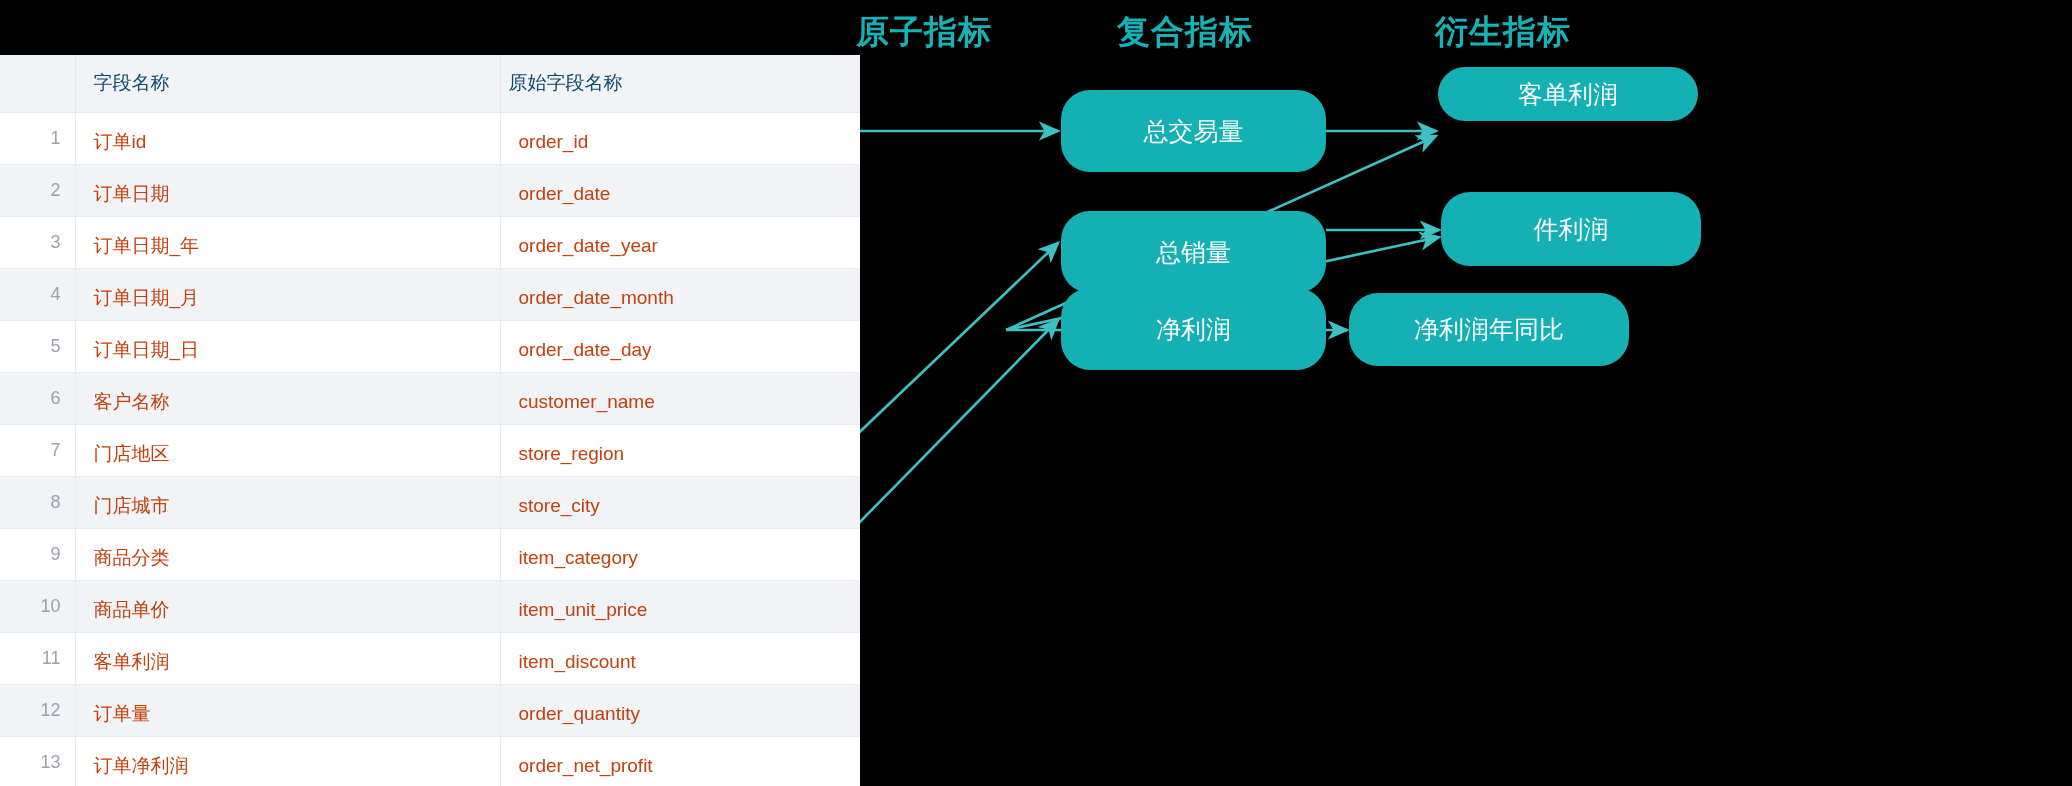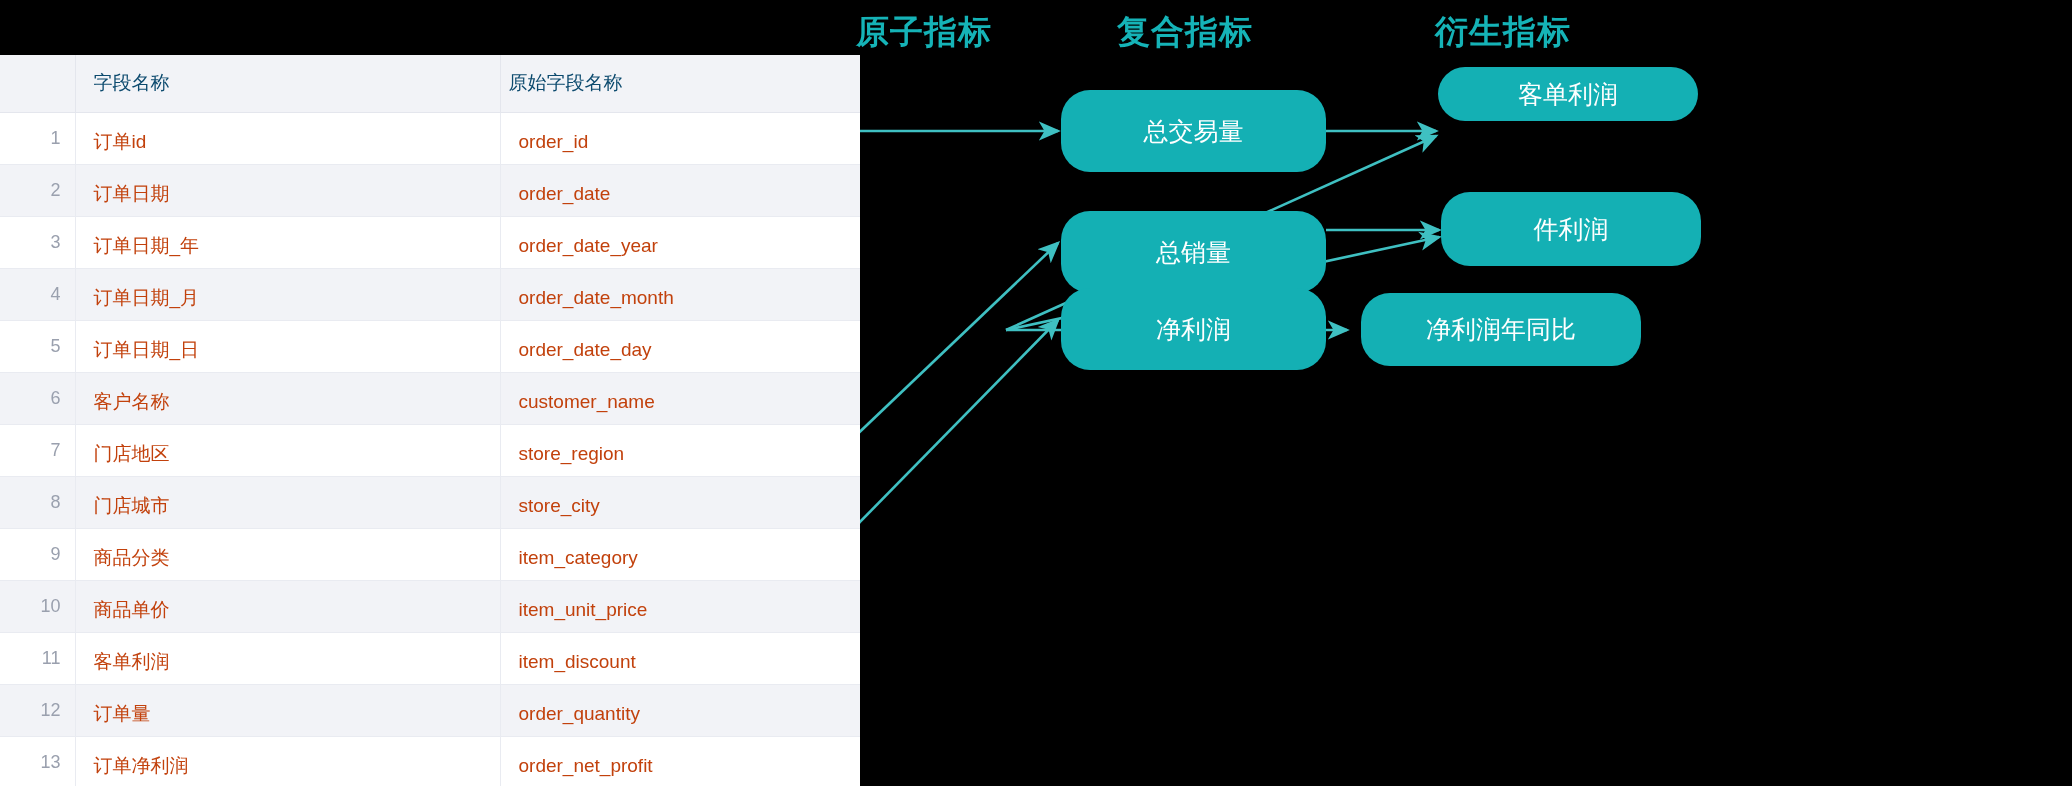--- a/index.html
+++ b/index.html
@@ -160,14 +160,14 @@
   <div class="col-head" style="left:257px;top:10px;">复合指标</div>
   <div class="col-head" style="left:575px;top:10px;">衍生指标</div>
 
   <div class="node" style="left:201px;top:90px;width:265px;height:82px;">总交易量</div>
   <div class="node" style="left:201px;top:189px;width:265px;height:82px;margin-top:22px;">总销量</div>
   <div class="node" style="left:201px;top:288px;width:265px;height:82px;">净利润</div>
 
   <div class="node" style="left:578px;top:67px;width:260px;height:54px;">客单利润</div>
   <div class="node" style="left:581px;top:192px;width:260px;height:74px;text-align:center;">件利润</div>
 
-  <div class="node" style="left:489px;top:293px;width:280px;height:73px;margin-left:12px;">净利润年同比</div>
+  <div class="node" style="left:489px;top:293px;width:280px;height:73px;margin-left:0;">净利润年同比</div>
 </div>
 
 </body></html>

